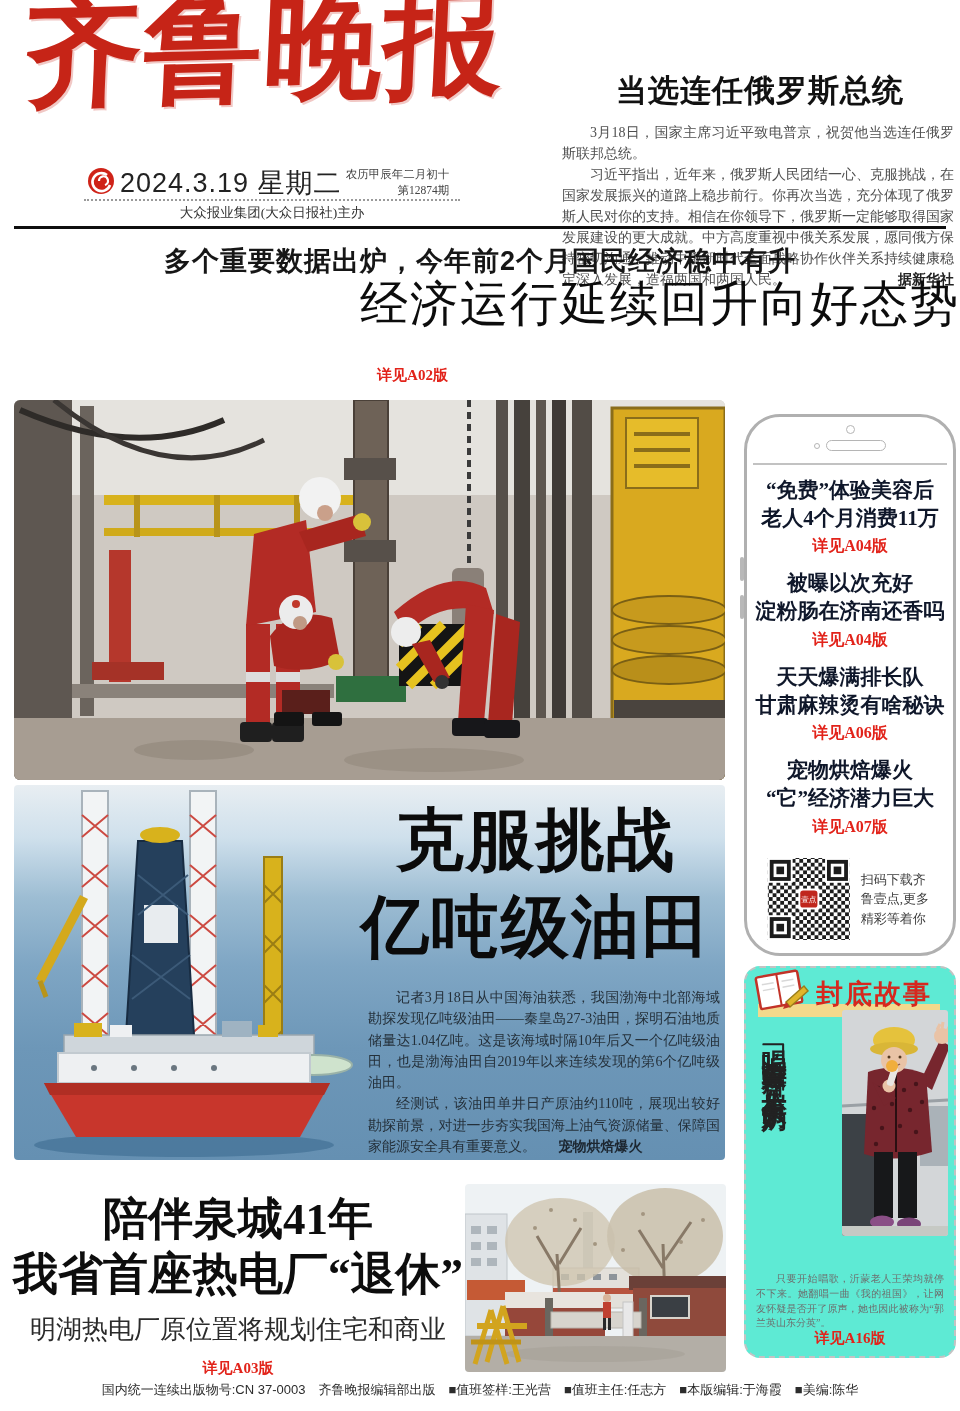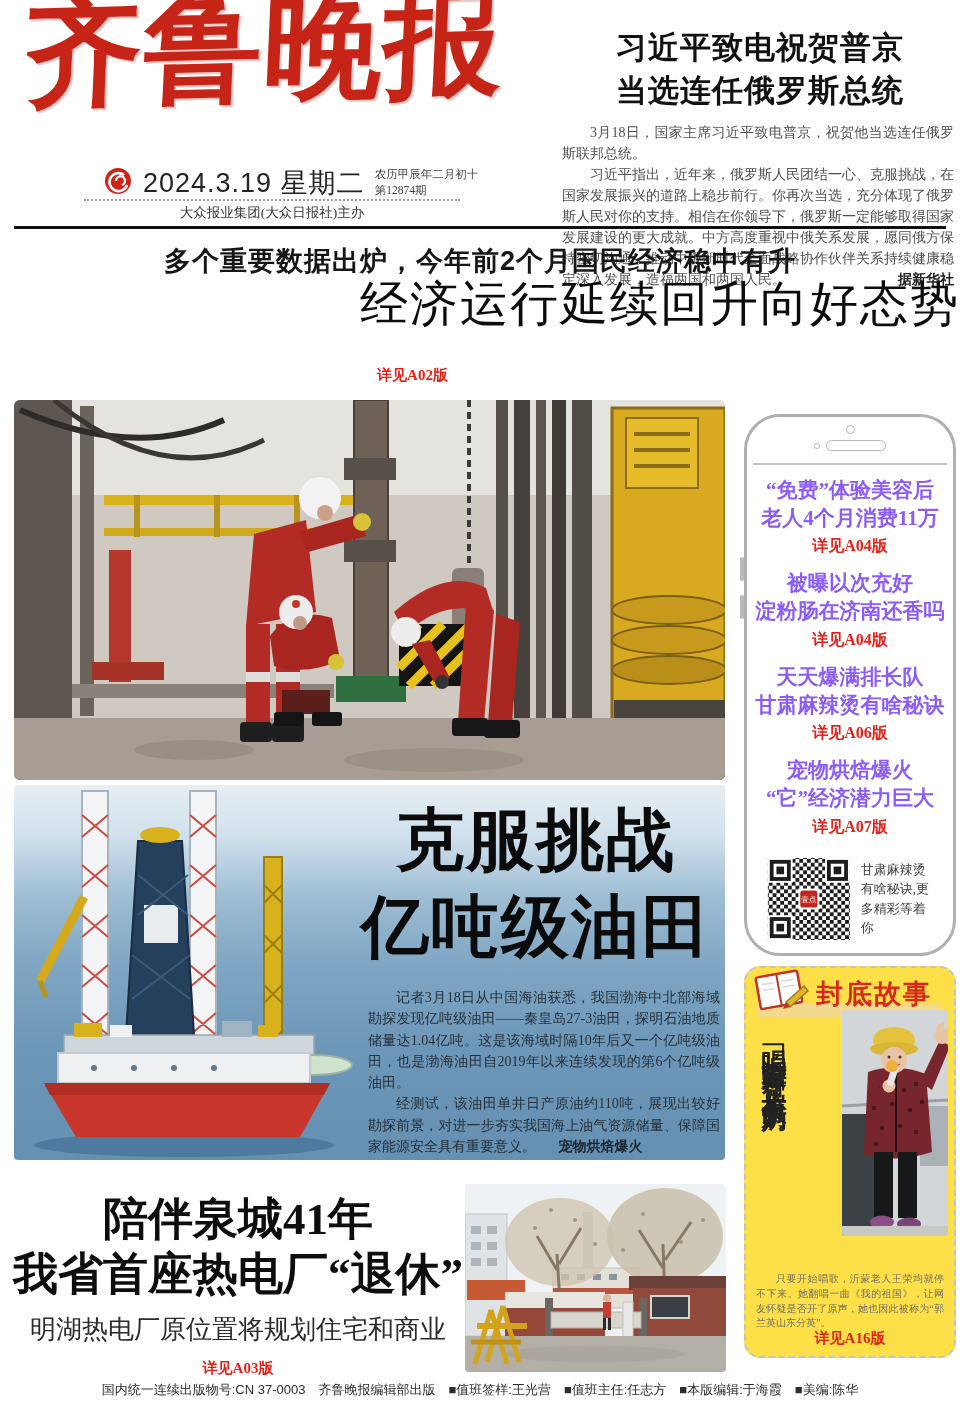--- a/index.html
+++ b/index.html
@@ -2,21 +2,21 @@
 <html><head>
 <meta charset="utf-8">
 <style>
   html,body{margin:0;padding:0;background:#e7e7e7;}
   .page{position:relative;width:960px;height:1411px;margin:0 auto;background:#ffffff;overflow:hidden;
         font-family:"Liberation Serif", serif;color:#1a1a1a;}
   
   .masthead-title{position:absolute;left:24px;top:-28px;width:500px;font-size:118px;font-weight:900;
     color:#c62417;letter-spacing:2px;transform:rotate(-1.5deg) skewX(-4deg);line-height:1.3;
     text-shadow:2px 2px 0 rgba(198,36,23,.25);}
-  .dateline{position:absolute;left:103px;top:165px;display:flex;align-items:center;gap:10px;}
+  .dateline{position:absolute;left:86px;top:165px;display:flex;align-items:center;gap:4px;text-align:right;}
   .date-main{font-size:27px;color:#222;letter-spacing:1px;font-family:"Liberation Sans",sans-serif;}
   .issue-block{font-size:11.5px;line-height:1.35;color:#444;}
   .dotted-rule{position:absolute;left:84px;top:199px;width:376px;border-bottom:2px dotted #9a9a9a;}
   .organizer{position:absolute;left:84px;top:204px;width:376px;text-align:center;font-size:13.5px;color:#333;}
   
   .tr-headline{position:absolute;left:570px;top:26px;width:380px;text-align:center;
     font-size:31px;font-weight:900;line-height:1.4;color:#111;letter-spacing:1px;}
   .tr-body{position:absolute;left:562px;top:122px;width:392px;font-size:14px;line-height:1.5;
     color:#4f4f4f;text-align:justify;}
   .tr-body .para{display:block;text-indent:2em;}
@@ -48,27 +48,27 @@
   
   .phone{position:absolute;left:744px;top:414px;width:212px;height:542px;border:3px solid #b0b0b0;
     border-radius:36px;background:#fff;box-sizing:border-box;}
   .phone-btn{position:absolute;left:-7px;width:4px;height:24px;background:#b8b8b8;border-radius:2px;}
   .phone-top{position:relative;height:46px;}
   .cam-dot{position:absolute;left:50%;top:8px;width:7px;height:7px;margin-left:-4px;border:1.5px solid #b5b5b5;border-radius:50%;}
   .spk-row{position:absolute;left:50%;top:23px;transform:translateX(-50%);display:flex;align-items:center;gap:6px;}
   .spk-dot{width:4px;height:4px;border:1.5px solid #b5b5b5;border-radius:50%;}
   .spk-pill{width:58px;height:9px;border:1.5px solid #b5b5b5;border-radius:6px;}
   .phone-screen{border-top:2px solid #c2c2c2;margin:0 6px;padding-top:12px;text-align:center;}
-  .ph-item-title{font-size:21px;font-weight:bold;color:#8b5cf6;line-height:1.32;}
+  .ph-item-title{font-size:21px;font-weight:bold;color:#0f172a;line-height:1.32;}
   .ph-see{font-size:16px;margin:4px 0 13px;}
   .qr-row{display:flex;align-items:center;gap:8px;padding:2px 10px 0 12px;text-align:left;}
   .qr-caption{font-size:13px;color:#3c3c3c;line-height:1.5;width:80px;}
   
   .backbox{position:absolute;left:744px;top:966px;width:212px;height:392px;border:2px dashed #c3c3c3;
-    border-radius:16px;background:#fde047;box-sizing:border-box;}
+    border-radius:16px;background:#5eead4;box-sizing:border-box;}
   .bb-bar{position:absolute;left:12px;top:36px;width:182px;height:13px;background:#f3d98c;}
   .bb-title{position:absolute;left:70px;top:8px;font-size:27px;font-weight:900;color:#d6281e;letter-spacing:2px;}
   .bb-icon{position:absolute;left:4px;top:-4px;}
   .bb-vertical{position:absolute;left:8px;top:62px;height:252px;writing-mode:vertical-rl;
     font-size:25px;font-weight:900;color:#222;letter-spacing:3px;line-height:1.55;}
   .bb-photo{position:absolute;left:96px;top:42px;width:106px;height:226px;border-radius:3px;overflow:hidden;}
   .bb-body{position:absolute;left:10px;top:304px;width:188px;font-size:10px;line-height:1.48;
     color:#6d6d6d;text-align:justify;text-indent:2em;}
   .bb-see{position:absolute;left:0;bottom:8px;width:100%;text-align:center;font-size:15px;}
   
@@ -93,21 +93,21 @@
     <span class="date-main">2024.3.19 星期二</span>
     <span class="issue-block">
       <span>农历甲辰年二月初十</span><br>
       <span>第12874期</span>
     </span>
   </div>
   <div class="dotted-rule"></div>
   <div class="organizer">大众报业集团(大众日报社)主办</div>
 
   <div class="tr-headline">
-    <span>习近平致电祝贺普京</span><br>
+    <br>
     <span>当选连任俄罗斯总统</span>
   </div>
   <div class="tr-body">
     <span class="para">3月18日，国家主席习近平致电普京，祝贺他当选连任俄罗斯联邦总统。</span>
     <span class="para">习近平指出，近年来，俄罗斯人民团结一心、克服挑战，在国家发展振兴的道路上稳步前行。你再次当选，充分体现了俄罗斯人民对你的支持。相信在你领导下，俄罗斯一定能够取得国家发展建设的更大成就。中方高度重视中俄关系发展，愿同俄方保持密切沟通，推动中俄新时代全面战略协作伙伴关系持续健康稳定深入发展，造福两国和两国人民。</span>
     <span class="tr-attr">据新华社</span>
   </div>
 
   <div class="main-rule"></div>
 
@@ -250,21 +250,21 @@
           <g>
               <rect x="3" y="63" width="26" height="26" fill="#fff"></rect>
               <rect x="5" y="65" width="22" height="22" fill="#1c1c1c"></rect>
               <rect x="9" y="69" width="14" height="14" fill="#fff"></rect>
               <rect x="12" y="72" width="8" height="8" fill="#1c1c1c"></rect>
             </g>
           <rect x="35" y="35" width="22" height="22" fill="#fff"></rect>
           <rect x="37" y="37" width="18" height="18" rx="3" fill="#c0271d"></rect>
           <text x="46" y="49" font-size="8" fill="#fff" text-anchor="middle">壹点</text>
         </svg>
-        <div class="qr-caption">甘肃麻辣烫有啥秘诀,更多精彩等着你</div>
+        <div class="qr-caption">扫码下载齐鲁壹点,更多精彩等着你</div>
       </div>
     </div>
   </div>
 
   <div class="sea-section">
     <svg width="345" height="375" viewBox="0 0 345 375" style="position:absolute;left:0;top:0">
 
       <ellipse cx="170" cy="360" rx="150" ry="12" fill="#2e5f86" opacity=".45"></ellipse>
 
       <g>

